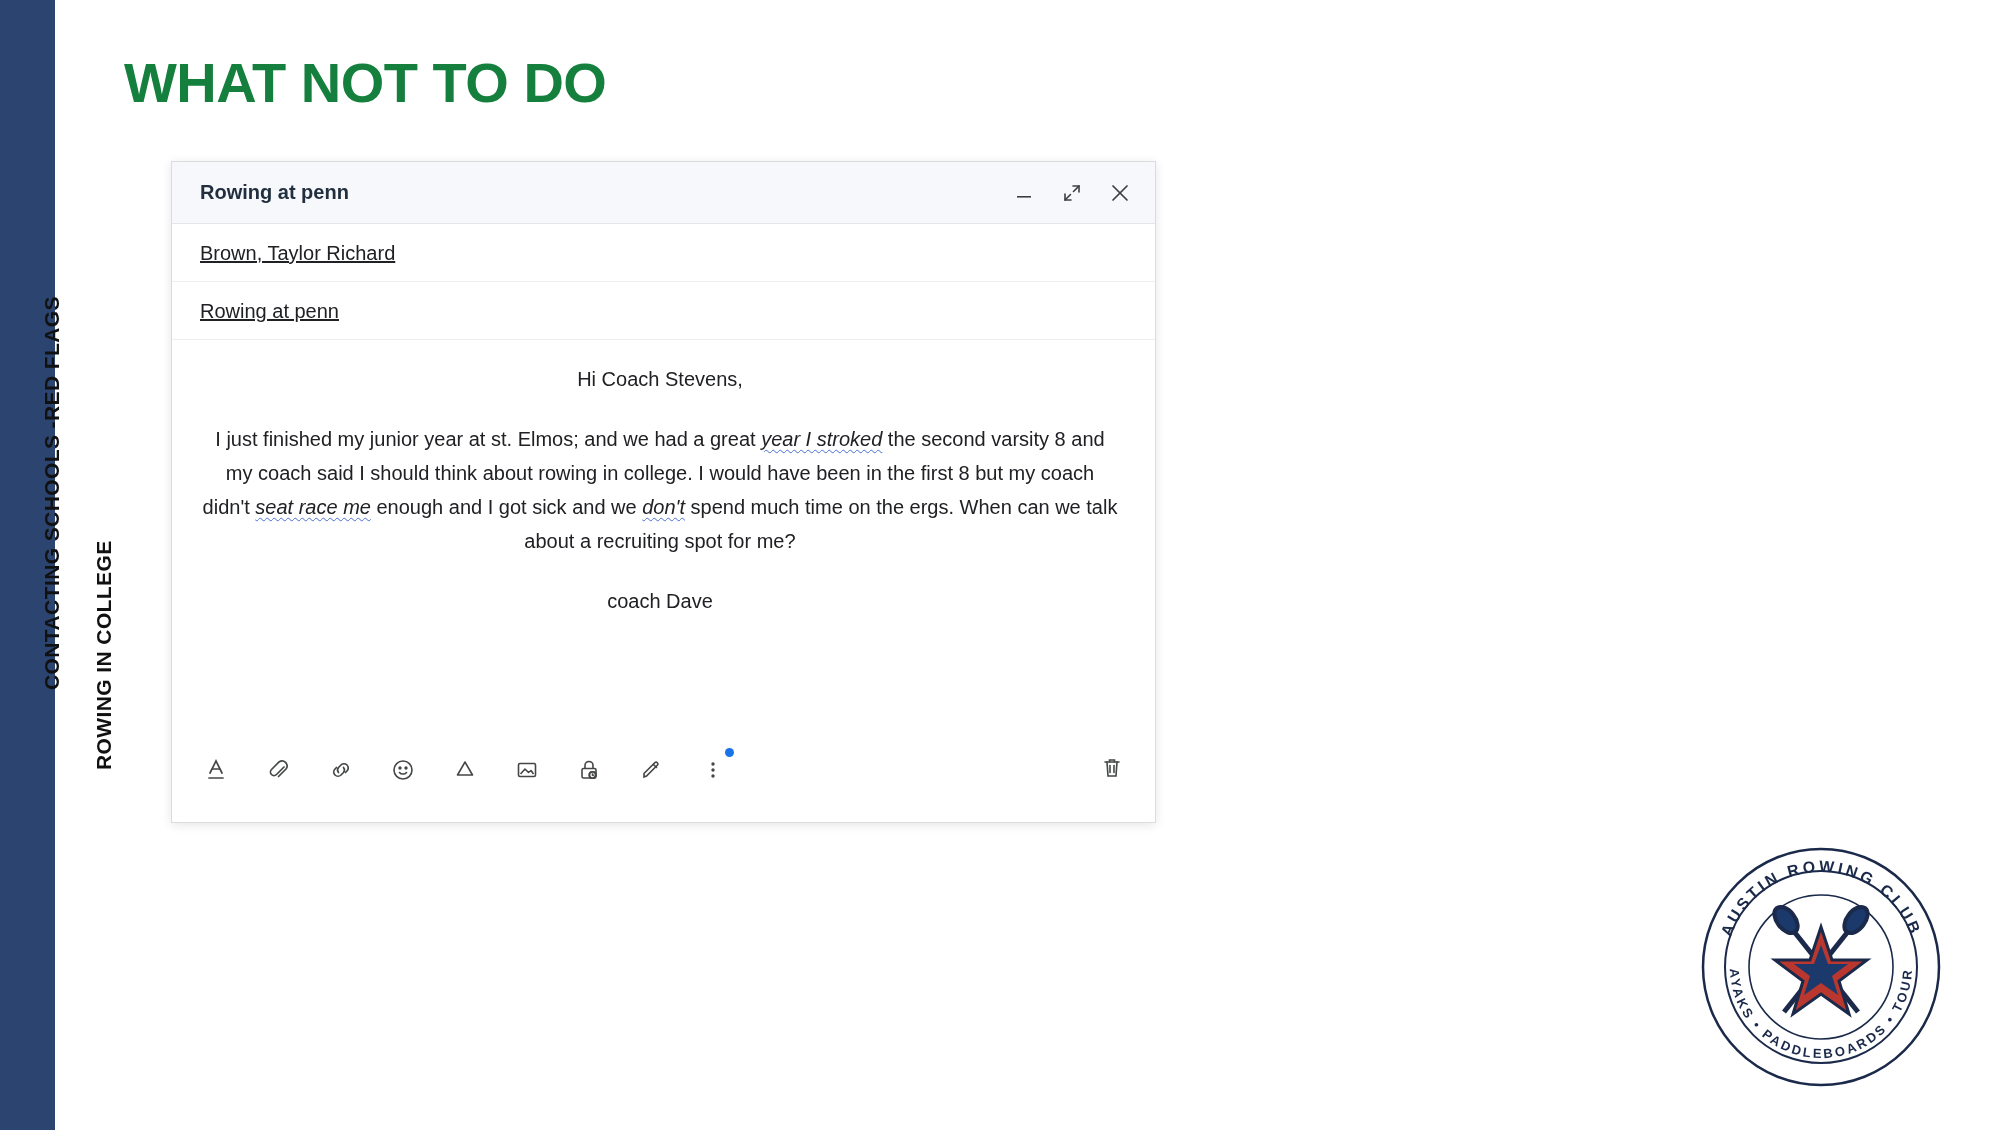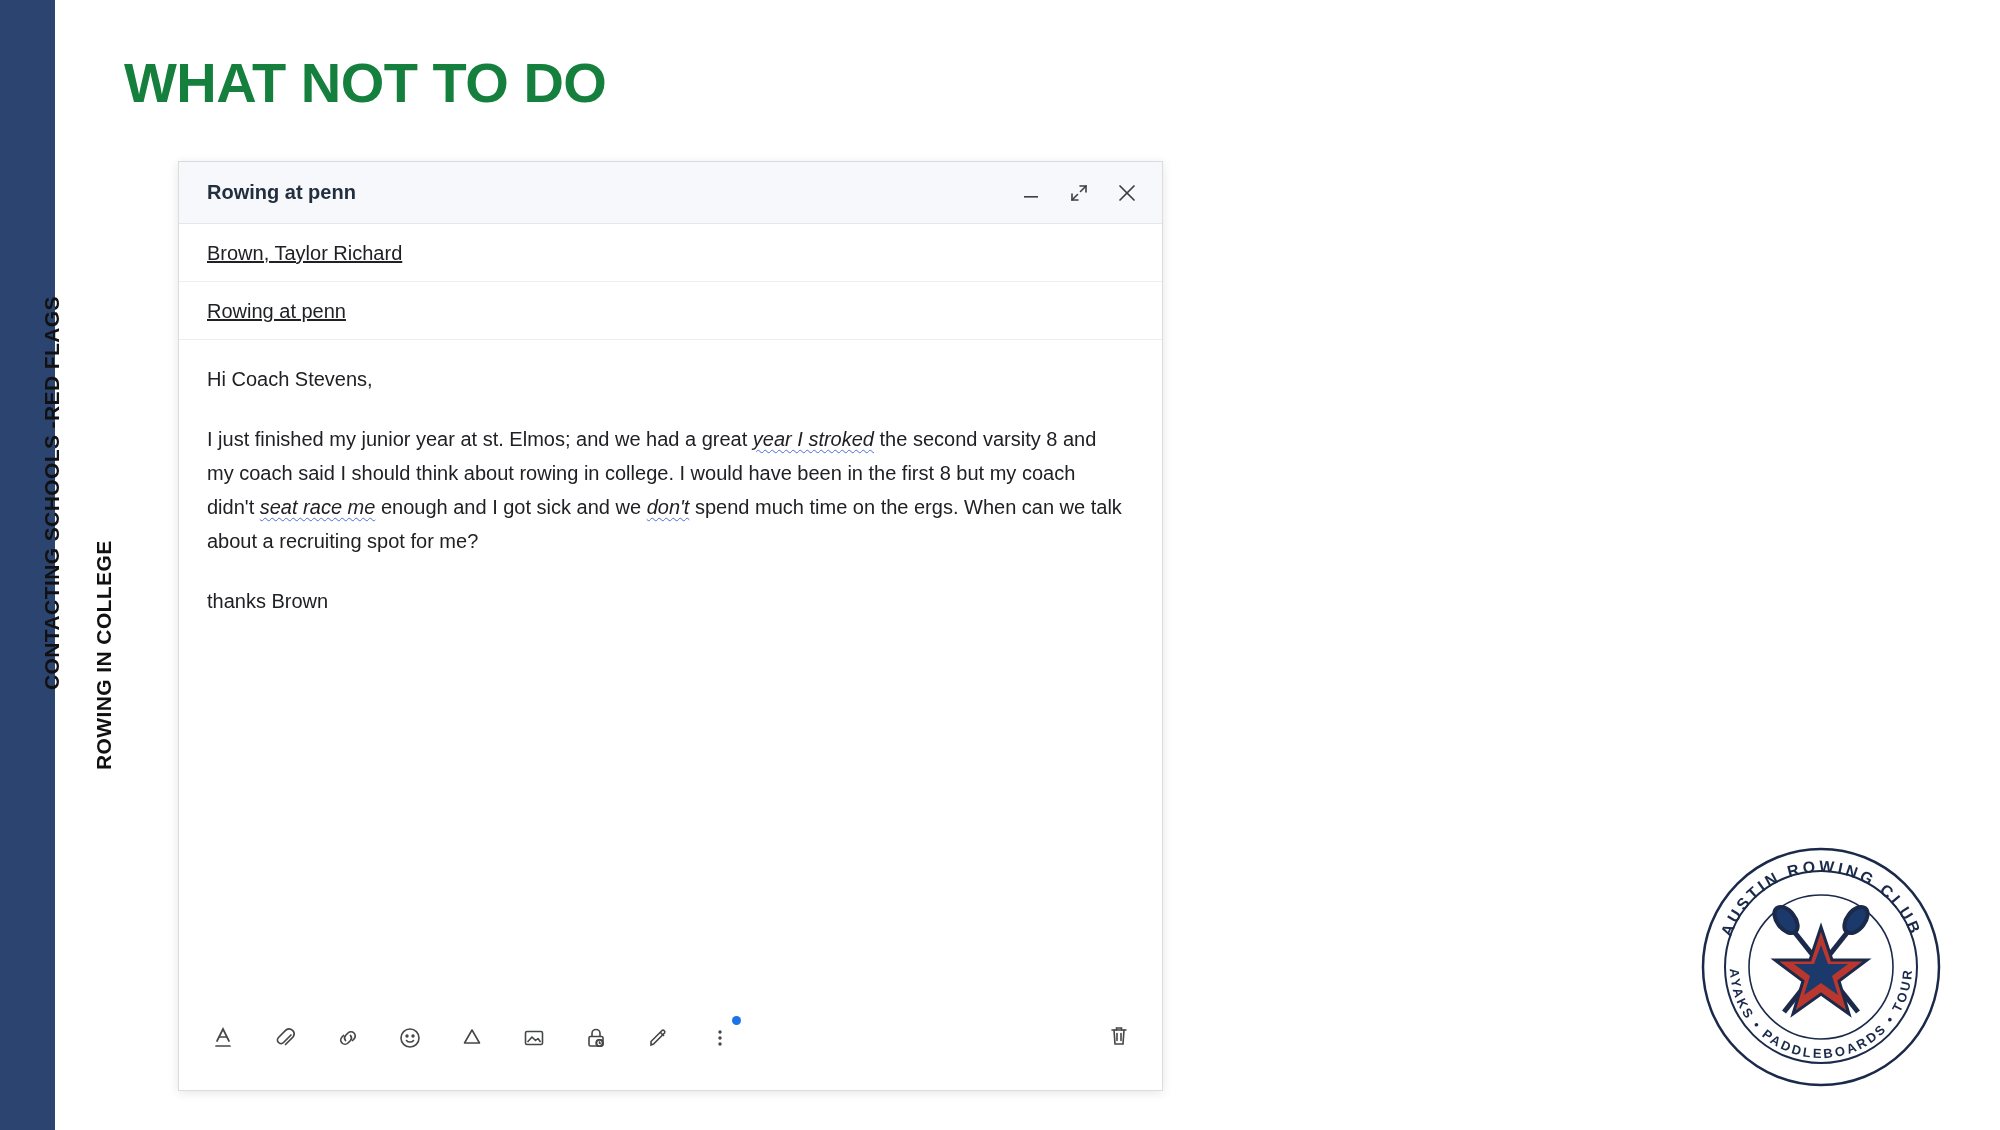--- a/index.html
+++ b/index.html
@@ -53,24 +53,24 @@
     left: 124px;
     top: 50px;
     font-size: 56px;
     font-weight: bold;
     color: #15803d;
     letter-spacing: -0.5px;
   }
   
   .compose {
     position: absolute;
-    left: 178px;
+    left: 171px;
     top: 161px;
     width: 985px;
-    height: 930px;
+    height: 662px;
     background: #ffffff;
     border: 1px solid #dcdcdc;
     box-shadow: 0 2px 10px rgba(0,0,0,0.10);
     display: flex;
     flex-direction: column;
   }
   .compose-header {
     height: 62px;
     background: #f6f8fc;
     border-bottom: 1px solid #e4e6ea;
@@ -105,21 +105,21 @@
     color: #202124;
     text-decoration: underline;
   }
   .body-area {
     flex: 1;
     padding: 22px 28px 10px 28px;
     font-size: 20px;
     line-height: 34px;
     color: #202124;
   }
-  .body-p { margin: 0 0 26px 0; max-width: 920px; }
+  .body-p { margin: 0 0 26px 0; max-width: 920px; text-align: center; }
   .squiggle {
     text-decoration: underline;
     text-decoration-style: wavy;
     text-decoration-color: #4a6fd4;
     text-decoration-thickness: 1px;
     text-underline-offset: 3px;
     font-style: italic;
   }
   
   .compose-toolbar {
@@ -234,21 +234,21 @@
     </div>
 
     <div class="field-row">Brown, Taylor Richard</div>
     <div class="field-row">Rowing at  penn</div>
 
     <div class="body-area">
       <p class="body-p">Hi Coach Stevens,</p>
       <p class="body-p">
         <span>I just finished my junior year at st. Elmos; and we had a great </span><span class="squiggle">year I stroked</span><span> the second varsity 8 and my coach said I should think about rowing in college. I would have been in the first 8 but my coach didn't </span><span class="squiggle">seat race me</span><span> enough and I got sick and we </span><span class="squiggle">don't</span><span> spend much time on the ergs. When can we talk about a recruiting spot for me?</span>
       </p>
-      <p class="body-p">thanks Brown</p>
+      <p class="body-p">coach Dave</p>
     </div>
 
     <div class="compose-toolbar">
 
 
       <div class="tool-icons">
 
         <div class="tool-icon">
           <svg width="28" height="28" viewBox="0 0 28 28" stroke="#444746" stroke-width="1.7" fill="none" stroke-linecap="round">
             <path d="M7 17 L13 5 L19 17"></path>

